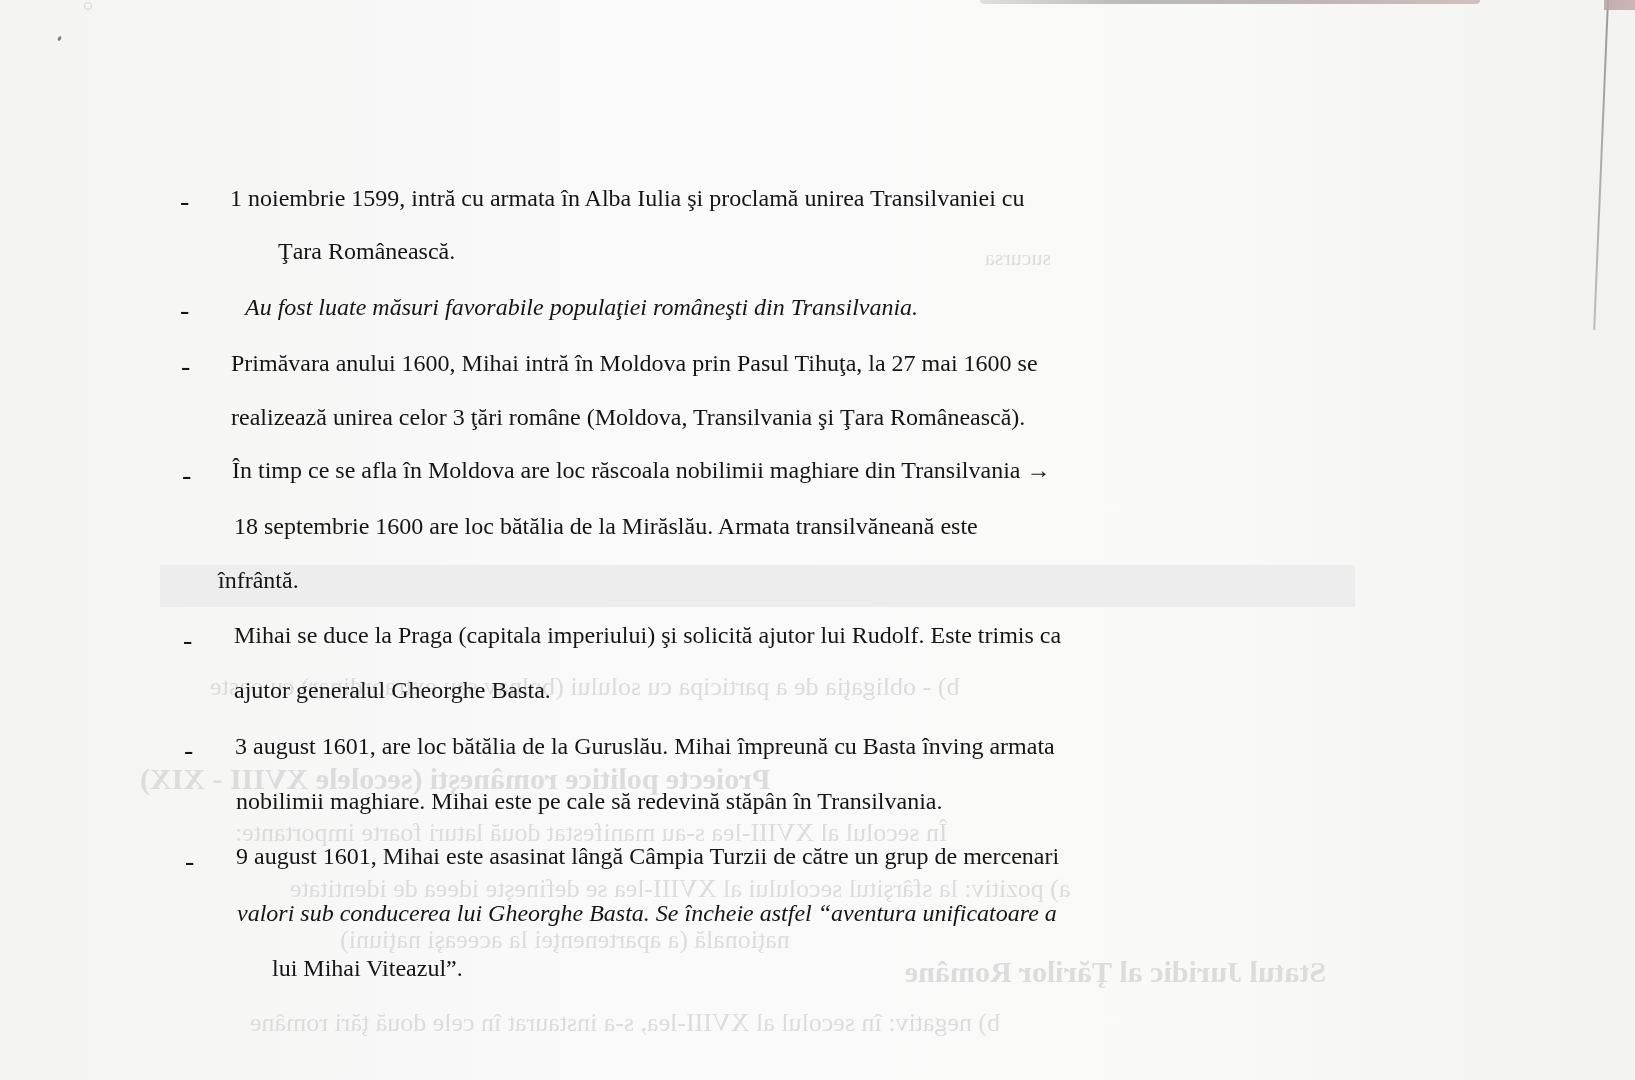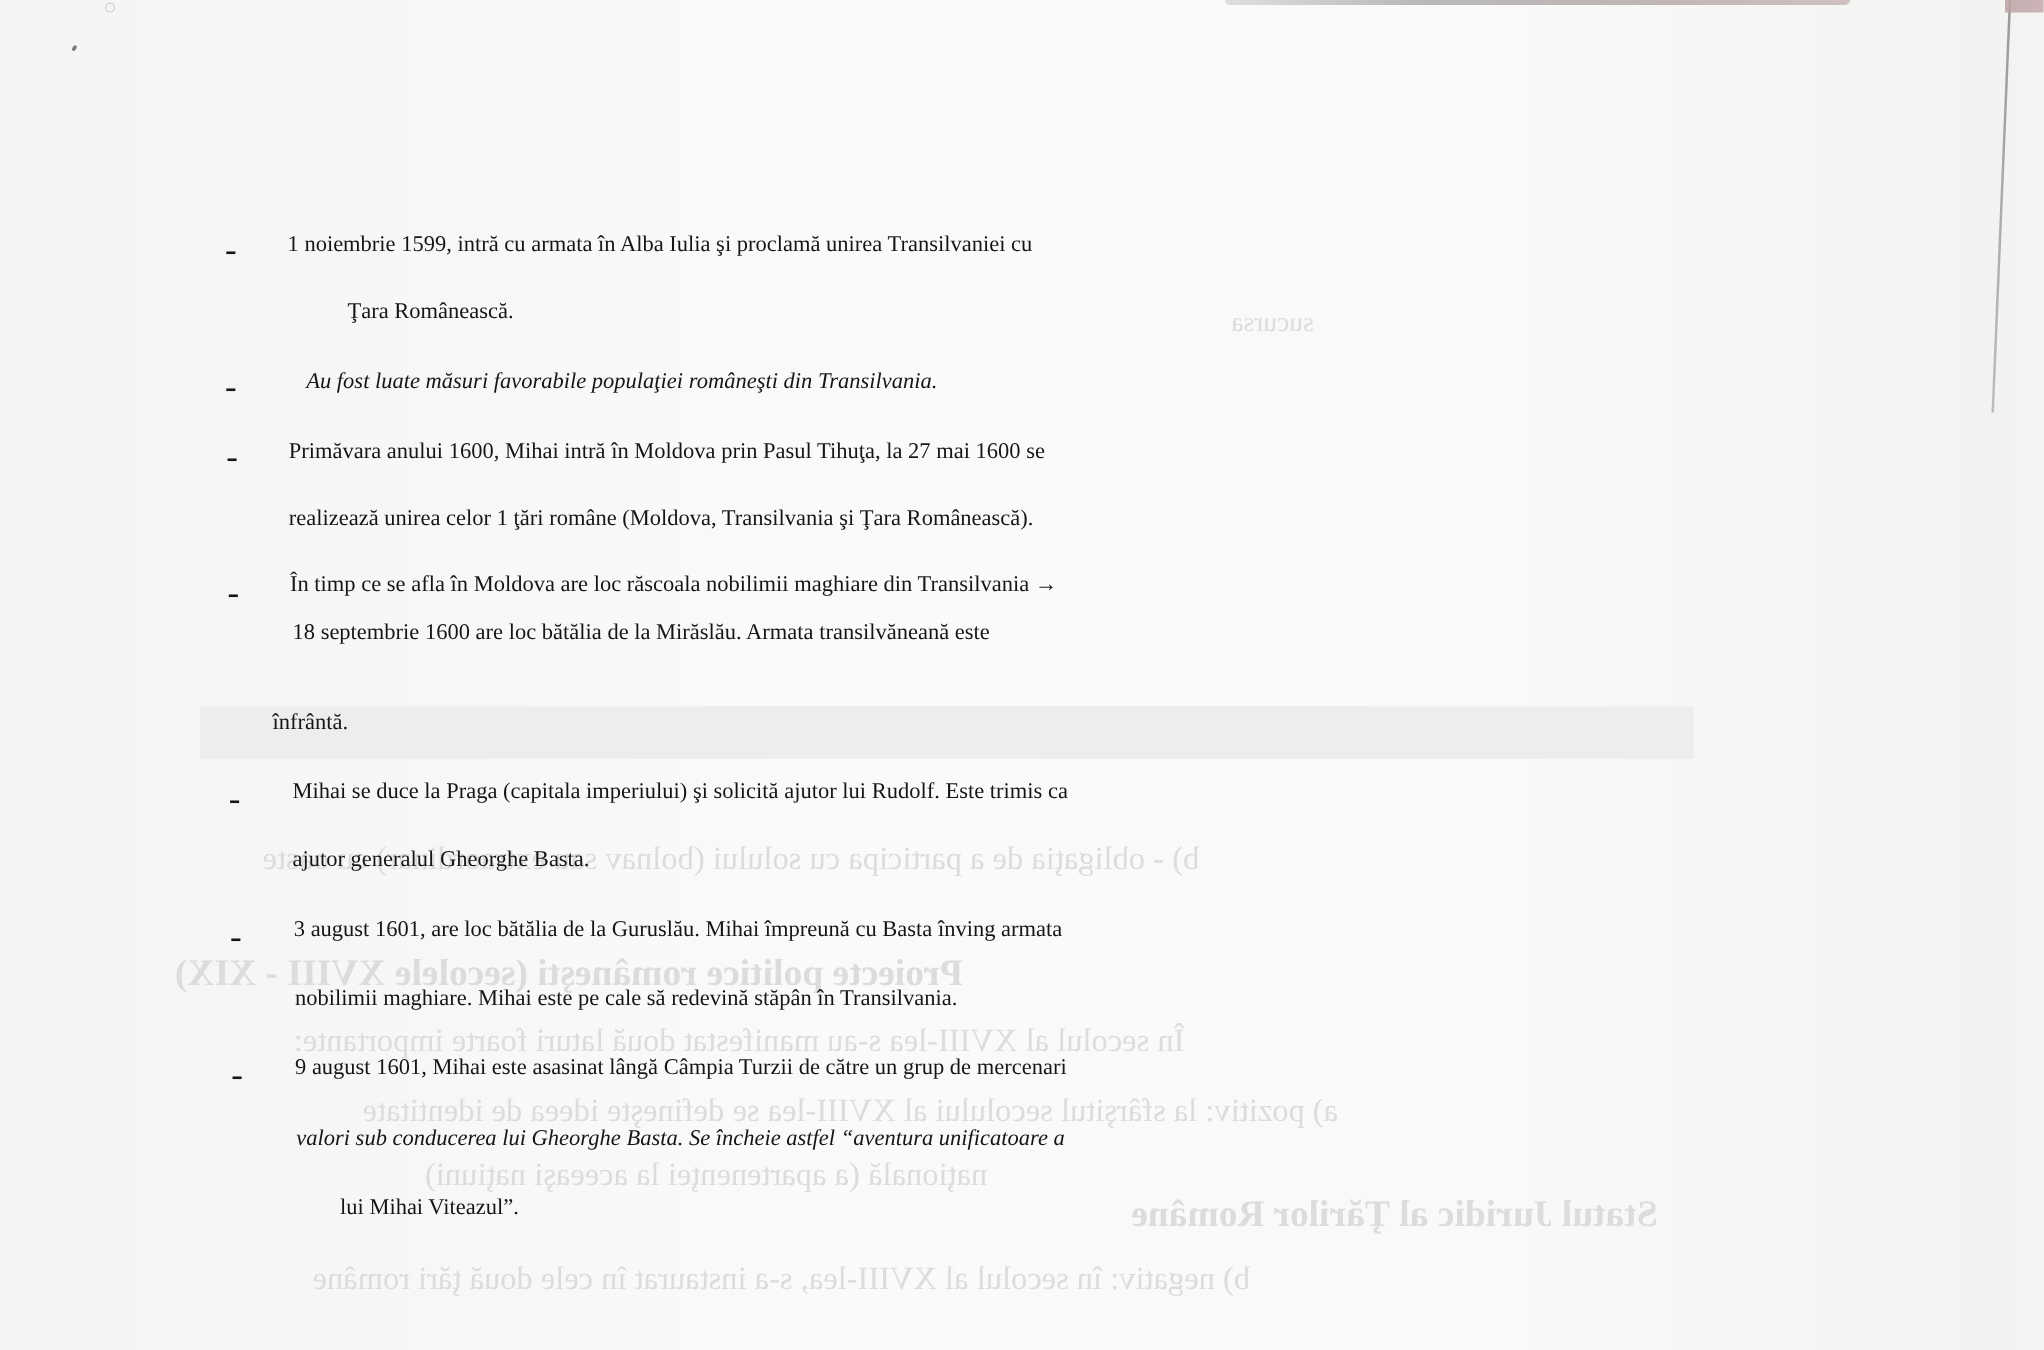--- a/index.html
+++ b/index.html
@@ -109,21 +109,21 @@
       width: 1635px;
       height: 1080px;
     }
     .dash {
       position: absolute;
       font-size: 28px;
     }
     .line {
       position: absolute;
       white-space: nowrap;
-      font-size: 18px;
+      font-size: 24px;
     }
   </style>
 </head>
 <body>
 
 <div class="page"></div>
 <div class="page-edge-right"></div>
 <div class="page-edge"></div>
 <div class="top-strip"></div>
 <div class="top-corner"></div>
@@ -149,27 +149,27 @@
   </div>
 
   <div>
     <span class="dash" style="left:180px; top:294px;">-</span>
     <span class="line" style="left:245px; top:294px;font-style:italic;">Au fost luate măsuri favorabile populaţiei româneşti din Transilvania.</span>
   </div>
 
   <div>
     <span class="dash" style="left:181px; top:350px;">-</span>
     <span class="line" style="left:231px; top:350px;">Primăvara anului 1600, Mihai intră în Moldova prin Pasul Tihuţa, la 27 mai 1600 se</span>
-    <span class="line" style="left:231px; top:404px;">realizează unirea celor 1 ţări române (Moldova, Transilvania şi Ţara Românească).</span>
+    <span class="line" style="left:231px; top:404px;">realizează unirea celor 3 ţări române (Moldova, Transilvania şi Ţara Românească).</span>
   </div>
 
   <div>
     <span class="dash" style="left:182px; top:459px;">-</span>
     <span class="line" style="left:232px; top:457px;">În timp ce se afla în Moldova are loc răscoala nobilimii maghiare din Transilvania →</span>
-    <span class="line" style="left:234px; top:495px;font-family:Liberation Serif, serif;">18 septembrie 1600 are loc bătălia de la Mirăslău. Armata transilvăneană este</span>
+    <span class="line" style="left:234px; top:513px;font-family:Liberation Serif, serif;">18 septembrie 1600 are loc bătălia de la Mirăslău. Armata transilvăneană este</span>
     <span class="line" style="left:218px; top:567px;">înfrântă.</span>
   </div>
 
   <div>
     <span class="dash" style="left:183px; top:624px;">-</span>
     <span class="line" style="left:234px; top:622px;">Mihai se duce la Praga (capitala imperiului) şi solicită ajutor lui Rudolf. Este trimis ca</span>
     <span class="line" style="left:234px; top:677px;">ajutor generalul Gheorghe Basta.</span>
   </div>
 
   <div>

